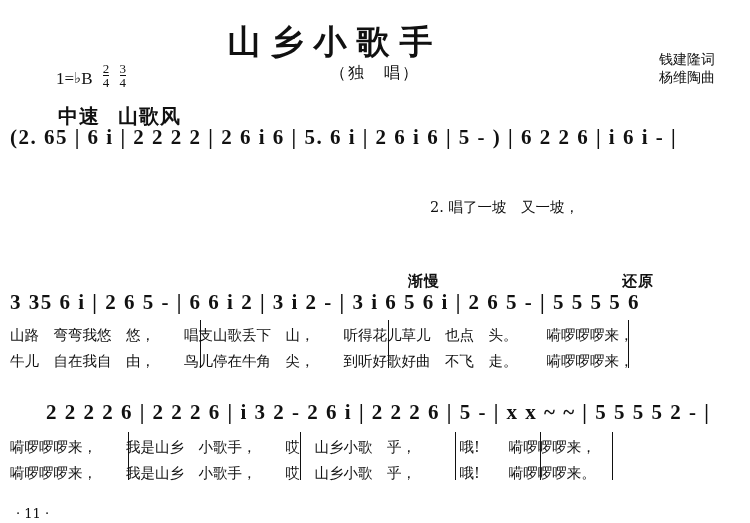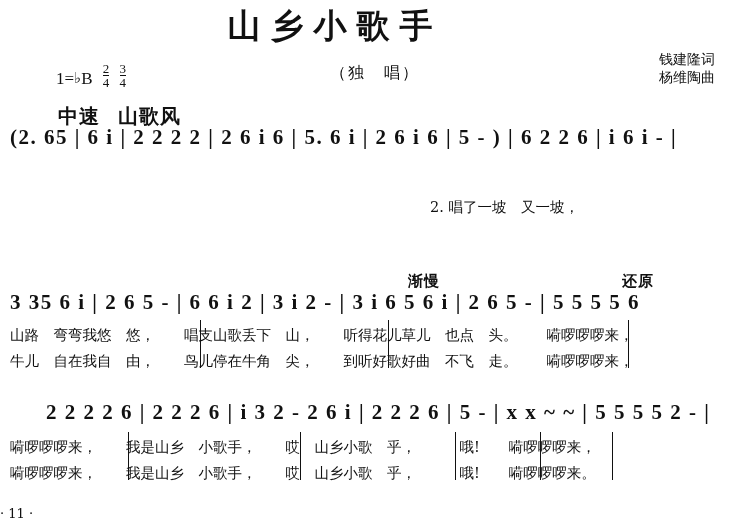--- a/index.html
+++ b/index.html
@@ -15,21 +15,21 @@
     color: #111;
     overflow: hidden;
   }
   .sheet {
     position: absolute;
     inset: 0;
   }
   
   .title {
     position: absolute;
-    top: 4px;
+    top: 20px;
     left: 0;
     width: 660px;
     text-align: center;
     font-family: "DejaVu Serif", serif;
     font-weight: bold;
     font-size: 33px;
     letter-spacing: 10px;
     text-indent: 10px;
   }
   
@@ -105,21 +105,21 @@
     font-weight: bold;
     letter-spacing: 1px;
   }
   .tick {
     position: absolute;
     width: 1px;
     background: #111;
   }
   .pagenum {
     position: absolute;
-    left: 0;
+    left: 16px;
     bottom: 2px;
     font-size: 13px;
     font-family: "DejaVu Serif", serif;
   }
 </style>
 </head>
 <body>
 
 <div class="sheet">
 

